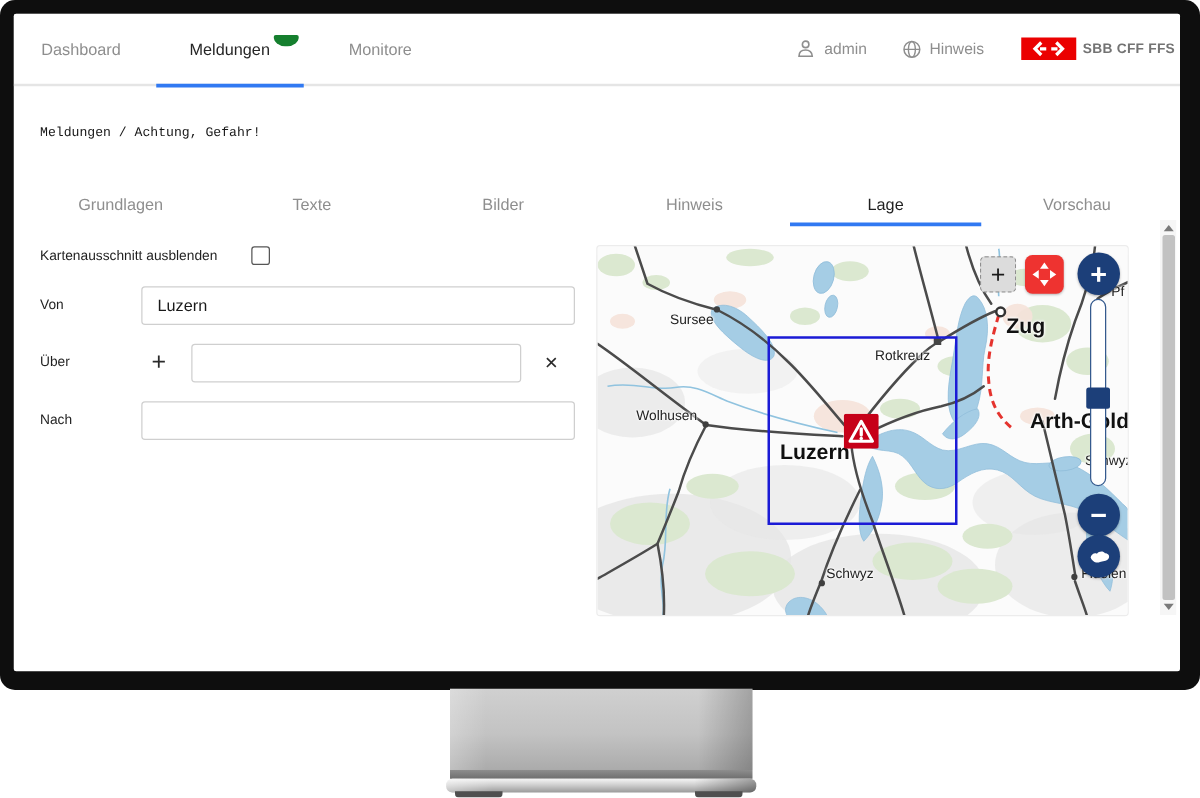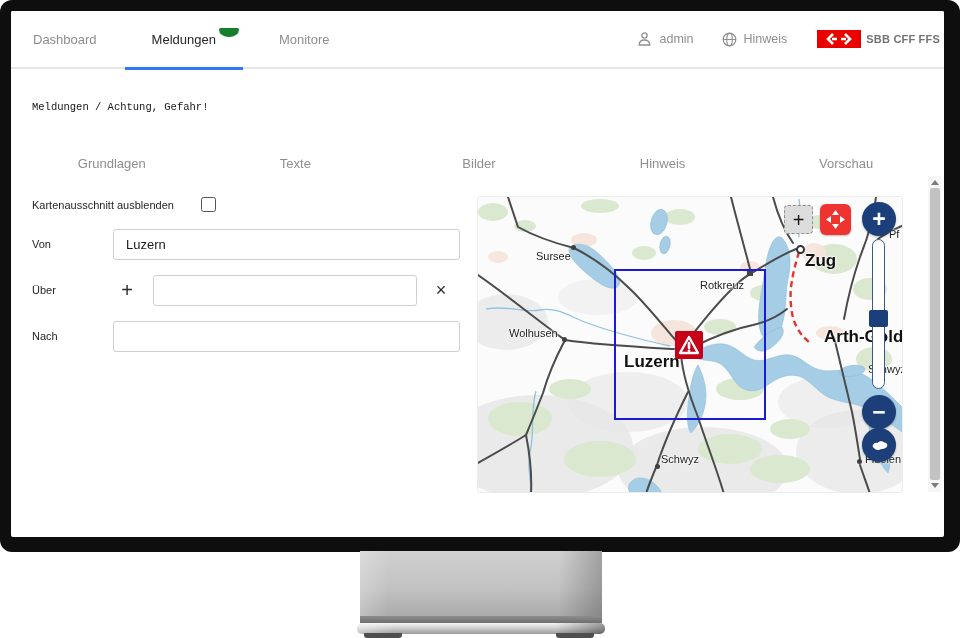--- a/index.html
+++ b/index.html
@@ -144,20 +144,21 @@
     </div>
   </div>
 
   <div class="breadcrumb">Meldungen / Achtung, Gefahr!</div>
 
   <div class="tabs">
     <div class="tab">Grundlagen</div>
     <div class="tab">Texte</div>
     <div class="tab">Bilder</div>
     <div class="tab">Hinweis</div>
+    <div class="tab active">Lage</div>
     <div class="tab">Vorschau</div>
   </div>
 
   <div class="form-label lbl-hide">Kartenausschnitt ausblenden</div>
   <div class="checkbox"></div>
 
   <div class="form-label lbl-von">Von</div>
   <input class="txt-input inp-von" value="Luzern" style="">
 
   <div class="form-label lbl-ueber">Über</div>

